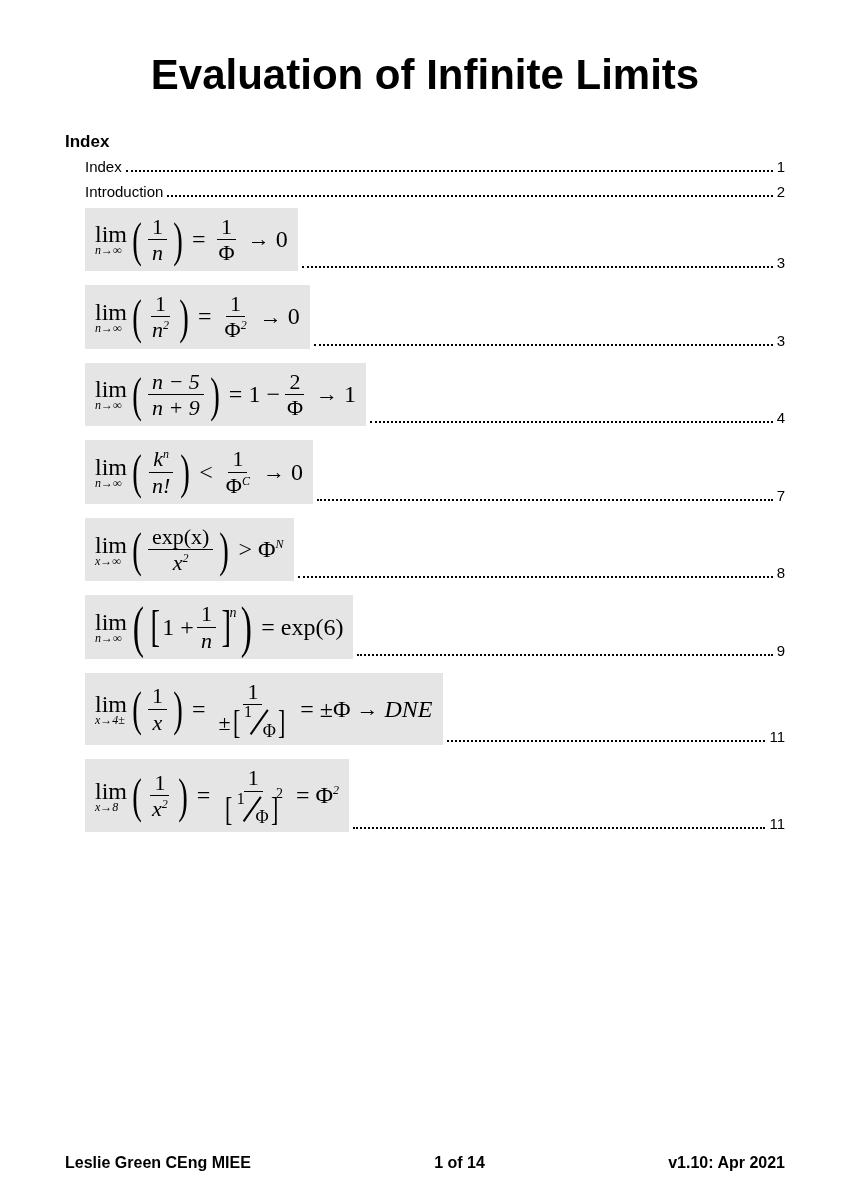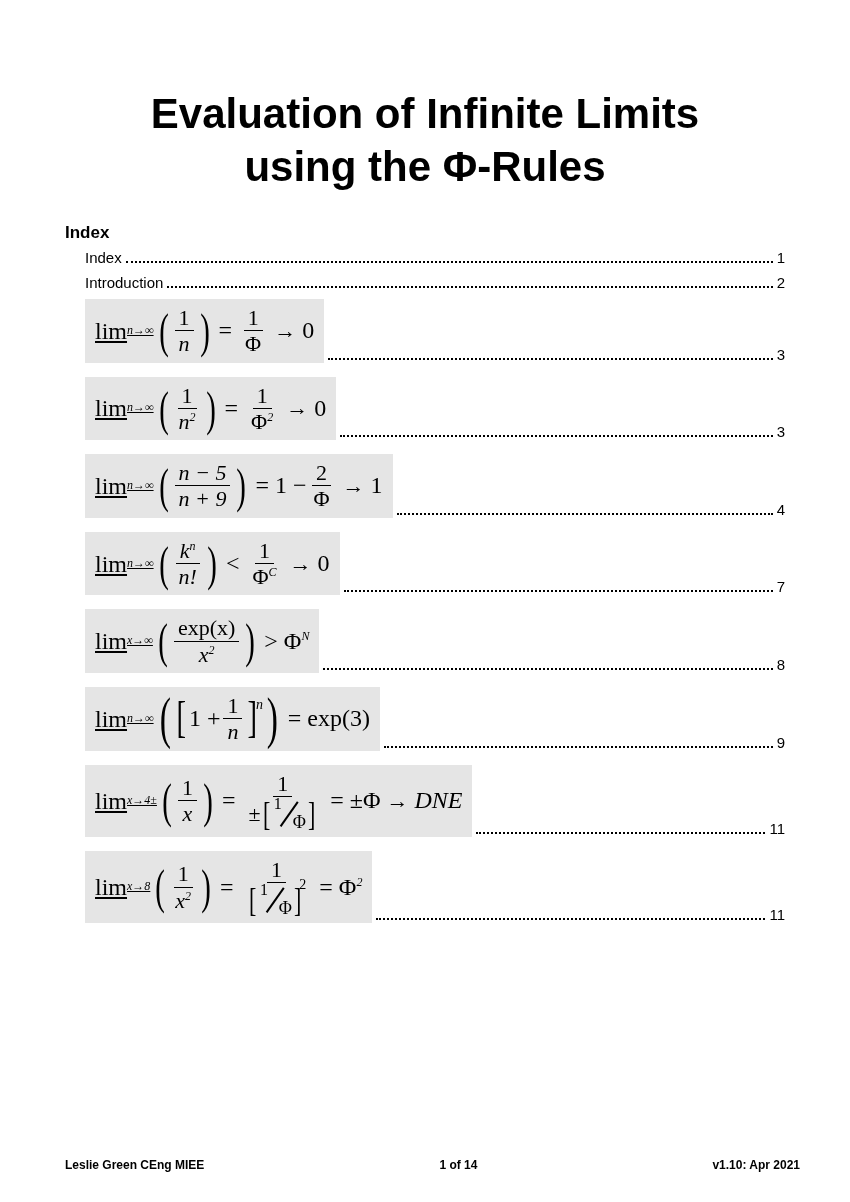--- a/index.html
+++ b/index.html
@@ -5,21 +5,21 @@
   body {
     margin: 0;
     padding: 0;
     font-family: Arial, Helvetica, sans-serif;
     background: #fff;
     width: 850px;
   }
   .page {
     width: 850px;
     min-height: 1202px;
-    padding: 88px 65px 40px 65px;
+    padding: 49px 65px 40px 65px;
     box-sizing: border-box;
     position: relative;
   }
   .title {
     font-size: 42px;
     font-weight: bold;
     text-align: center;
     line-height: 1.25;
     margin-bottom: 30px;
     font-family: Arial, Helvetica, sans-serif;
@@ -55,25 +55,25 @@
   }
   .math-box {
     background: #e5e5e5;
     padding: 6px 10px 6px 10px;
     display: inline-flex;
     align-items: center;
     margin-left: 20px;
   }
   .lim {
     display: inline-flex;
-    align-items: center;
+    flex-direction: column;
+    align-items: flex-start;
     font-family: "Times New Roman", serif;
     font-size: 24px;
     margin-right: 2px;
-    text-decoration: underline;
   }
   .lim-top {
     line-height: 1;
   }
   .lim-sub {
     font-size: 12px;
     font-style: italic;
     line-height: 1;
     margin-top: -2px;
   }
@@ -119,24 +119,24 @@
   .arrow {
     margin: 0 6px;
     font-size: 22px;
   }
   .ital { font-style: italic; }
   sup.msup { font-size: 12px; font-style: italic; vertical-align: super; line-height: 0;}
   .footer {
     position: absolute;
     bottom: 30px;
     left: 65px;
-    right: 50px;
+    right: 65px;
     display: flex;
     justify-content: space-between;
-    font-size: 12px;
+    font-size: 16px;
     font-weight: bold;
   }
   .slash-frac {
     display: inline-block;
     position: relative;
     width: 34px;
     height: 34px;
     vertical-align: middle;
   }
   .slash-frac .sf-num {
@@ -168,21 +168,20 @@
     margin-top: 4px;
   }
 </style>
 </head>
 <body>
 
 <div class="page">
 
   <div class="title">
     <span>Evaluation of Infinite Limits</span><br>
-    <span>using the Φ-Rules</span>
   </div>
 
   <div class="index-heading">Index</div>
 
   <div class="toc-row">
     <span class="toc-text-entry">Index</span>
     <span class="toc-leader"></span>
     <span class="toc-page">1</span>
   </div>
   <div class="toc-row">
@@ -328,21 +327,21 @@
         <span class="bracket-l">[</span>
         <span>1 +</span>
         <span class="frac">
             <span class="num">1</span>
             <span class="den ital">n</span>
           </span>
         <span class="bracket-r">]</span>
         <span class="sup-outer">n</span>
         <span class="paren-r" style="font-size:56px;">)</span>
         <span class="op">=</span>
-        <span>exp(3)</span>
+        <span>exp(6)</span>
       </span>
     </div>
     <span class="toc-leader"></span>
     <span class="toc-page">9</span>
   </div>
 
   <div class="toc-row with-box">
     <div class="math-box">
       <span class="math-row">
         <span class="lim">

